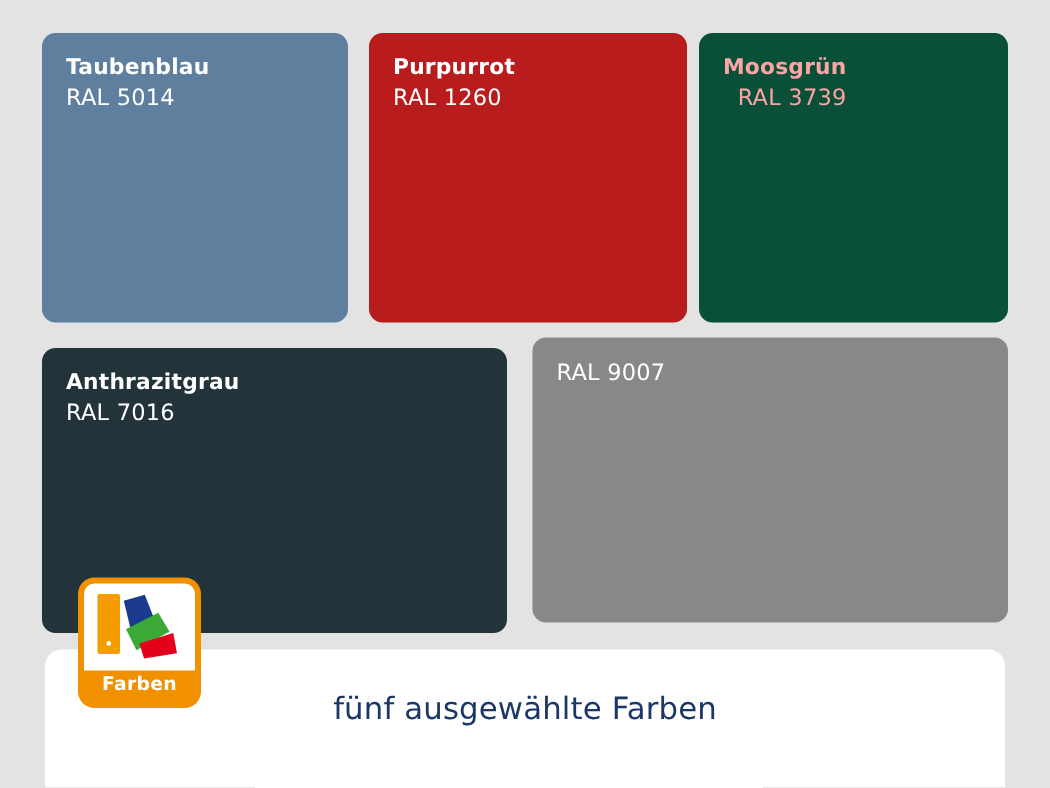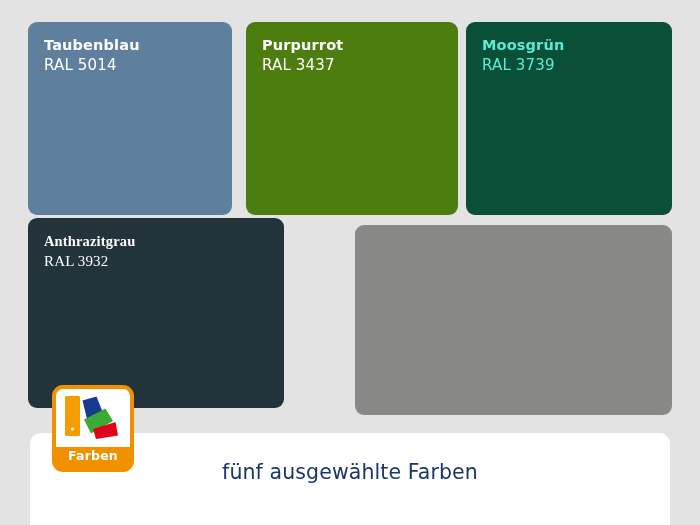--- a/index.html
+++ b/index.html
@@ -47,21 +47,21 @@
     font-weight: normal;
     letter-spacing: 0.15px;
     white-space: nowrap;
   }
 
   
   #swatch-taubenblau { left: 28px;  top: 22px;  width: 204px; height: 193px; padding-left: 12px; }
   #swatch-purpurrot  { left: 246px; top: 22px;  width: 212px; height: 193px; }
   #swatch-moosgruen  { left: 466px; top: 22px;  width: 206px; height: 193px; }
   
-  #swatch-anthrazitgrau { left: 28px;  top: 218px; width: 256px; height: 190px; font-family: Liberation Serif, serif; }
+  #swatch-anthrazitgrau { left: 28px;  top: 232px; width: 310px; height: 190px; }
   #swatch-graualuminium { left: 355px; top: 225px; width: 317px; height: 190px; }
 
   
   #caption-card {
     position: absolute;
     left: 30px;
     top: 433px;
     width: 640px;
     height: 92px;
     background: #ffffff;
@@ -122,43 +122,44 @@
 
 <div id="palette-board">
 
   <div class="swatch" id="swatch-taubenblau" style="background: rgb(95, 127, 158); color: rgb(255, 255, 255);">
     <div class="swatch-label-wrap">
       <div class="swatch-name">Taubenblau</div>
       <div class="swatch-code">RAL 5014</div>
     </div>
   </div>
 
-  <div class="swatch" id="swatch-purpurrot" style="background: #4d7c0f; color: rgb(255, 255, 255);">
+  <div class="swatch" id="swatch-purpurrot" style="background: #b91c1c; color: rgb(255, 255, 255);">
     <div class="swatch-label-wrap">
       <div class="swatch-name">Purpurrot</div>
-      <div class="swatch-code">RAL 3437</div>
+      <div class="swatch-code">RAL 1260</div>
     </div>
   </div>
 
-  <div class="swatch" id="swatch-moosgruen" style="background: rgb(10, 79, 56); color: #5eead4;">
+  <div class="swatch" id="swatch-moosgruen" style="background: rgb(10, 79, 56); color: #fca5a5; text-align: right;">
     <div class="swatch-label-wrap">
       <div class="swatch-name">Moosgrün</div>
       <div class="swatch-code">RAL 3739</div>
     </div>
   </div>
 
   <div class="swatch" id="swatch-anthrazitgrau" style="background: rgb(34, 51, 58); color: rgb(255, 255, 255);">
     <div class="swatch-label-wrap">
       <div class="swatch-name">Anthrazitgrau</div>
-      <div class="swatch-code">RAL 3932</div>
+      <div class="swatch-code">RAL 7016</div>
     </div>
   </div>
 
   <div class="swatch" id="swatch-graualuminium" style="background: rgb(136, 137, 135); color: rgb(255, 255, 255);">
     <div class="swatch-label-wrap">
+      <div class="swatch-code">RAL 9007</div>
     </div>
   </div>
 
   <div id="caption-card">
     <div id="caption-text" style="color: rgb(27, 54, 104);">fünf ausgewählte Farben</div>
   </div>
 
   <div id="logo-badge" style="background: rgb(242, 145, 0);">
     <div id="logo-badge-tile" style="background: rgb(255, 255, 255);">
       <svg id="fan-deck-icon" width="60" height="48" viewBox="0 0 60 48">

